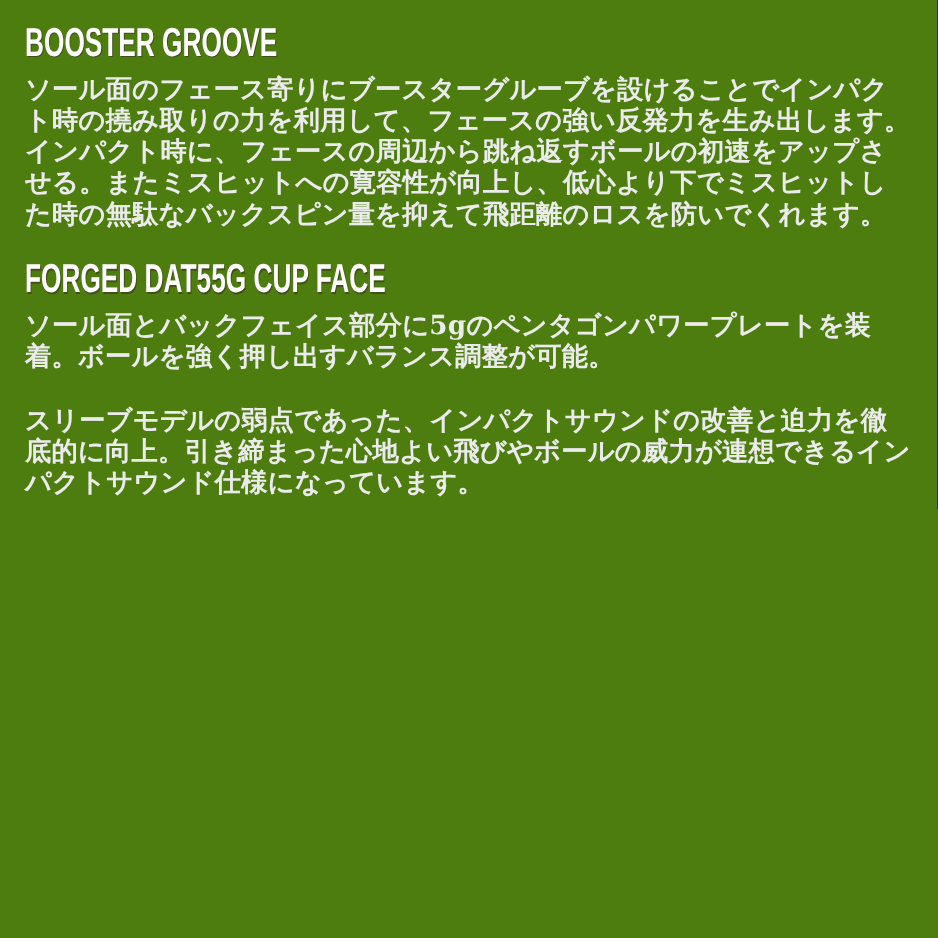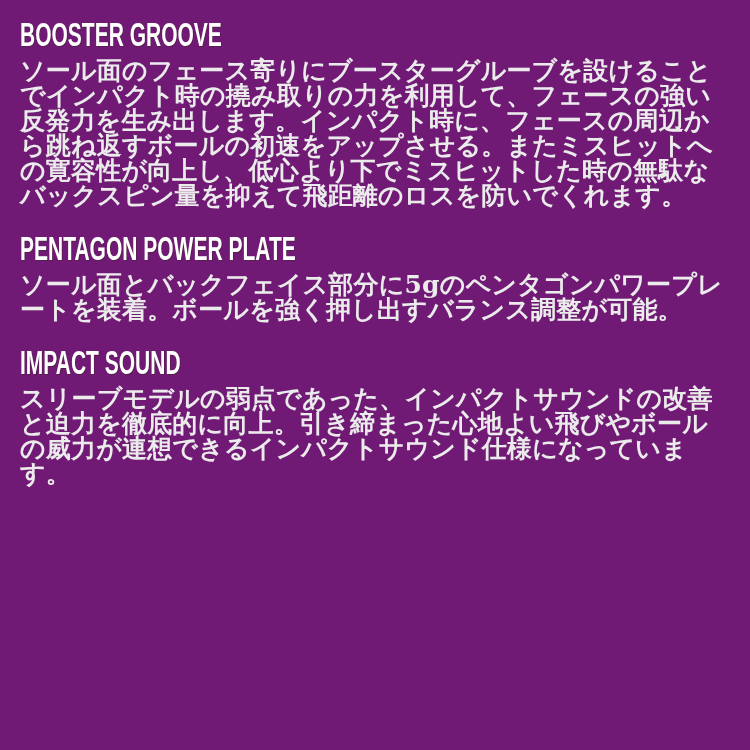--- a/index.html
+++ b/index.html
@@ -4,21 +4,21 @@
 <style>
   html, body {
     margin: 0;
     padding: 0;
     background: #030303;
   }
   .page {
     position: relative;
     width: 750px;
     height: 750px;
-    background: #701a75;
+    background: #4d7c0f;
     overflow: hidden;
     box-sizing: border-box;
     padding: 14px 20px 0 20px;
   }
   .feature-section {
     margin: 0;
   }
   .feature-heading {
     margin: 0 0 8px 0;
     color: #ffffff;
@@ -33,21 +33,21 @@
     display: inline-block;
     transform: scale(0.70, 1.08);
     transform-origin: left center;
     text-shadow: 1px 1px 0 rgba(60,40,40,0.55);
   }
   .feature-body {
     margin: 0 0 26px 0;
     color: #ebebeb;
     font-family: "DejaVu Serif", "Liberation Serif", serif;
     font-weight: 700;
-    font-size: 25px;
+    font-size: 21px;
     line-height: 25px;
     text-align: left;
     letter-spacing: 0.2px;
   }
   
   .feature-section:first-child .feature-heading { margin-top: 6px; }
 </style>
 </head>
 <body>
 
@@ -55,25 +55,24 @@
 
   <section class="feature-section">
     <h2 class="feature-heading"><span class="squeeze">BOOSTER GROOVE</span></h2>
     <p class="feature-body">ソール面のフェース寄りにブースターグルーブを設けることでインパクト時の撓み取りの力を利用して、フェースの強い反発力を生み出します。インパクト時に、フェースの周辺から跳ね返すボールの初速をアップさせる。またミスヒットへの寛容性が向上し、低心より下でミスヒットした時の無駄なバックスピン量を抑えて飛距離のロスを防いでくれます。</p>
   </section>
 
   <section class="feature-section">
   </section>
 
   <section class="feature-section">
+    <h2 class="feature-heading"><span class="squeeze">FORGED DAT55G CUP FACE</span></h2>
   </section>
 
   <section class="feature-section">
-    <h2 class="feature-heading"><span class="squeeze">PENTAGON POWER PLATE</span></h2>
     <p class="feature-body">ソール面とバックフェイス部分に5gのペンタゴンパワープレートを装着。ボールを強く押し出すバランス調整が可能。</p>
   </section>
 
   <section class="feature-section">
-    <h2 class="feature-heading"><span class="squeeze">IMPACT SOUND</span></h2>
     <p class="feature-body">スリーブモデルの弱点であった、インパクトサウンドの改善と迫力を徹底的に向上。引き締まった心地よい飛びやボールの威力が連想できるインパクトサウンド仕様になっています。</p>
   </section>
 
 </div>
 
 </body></html>

